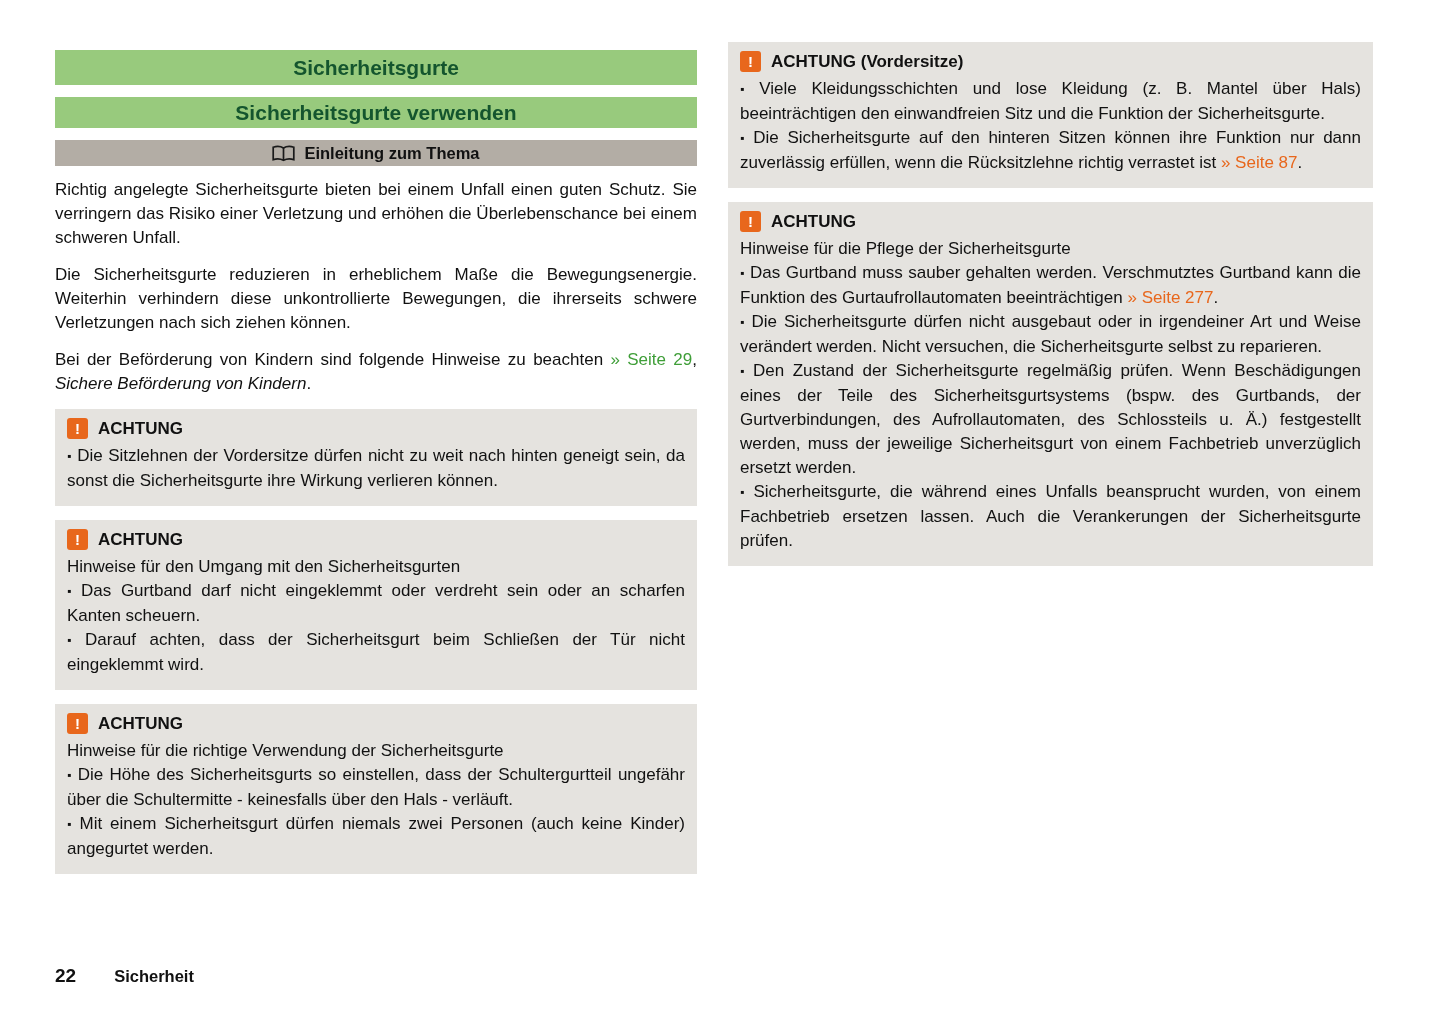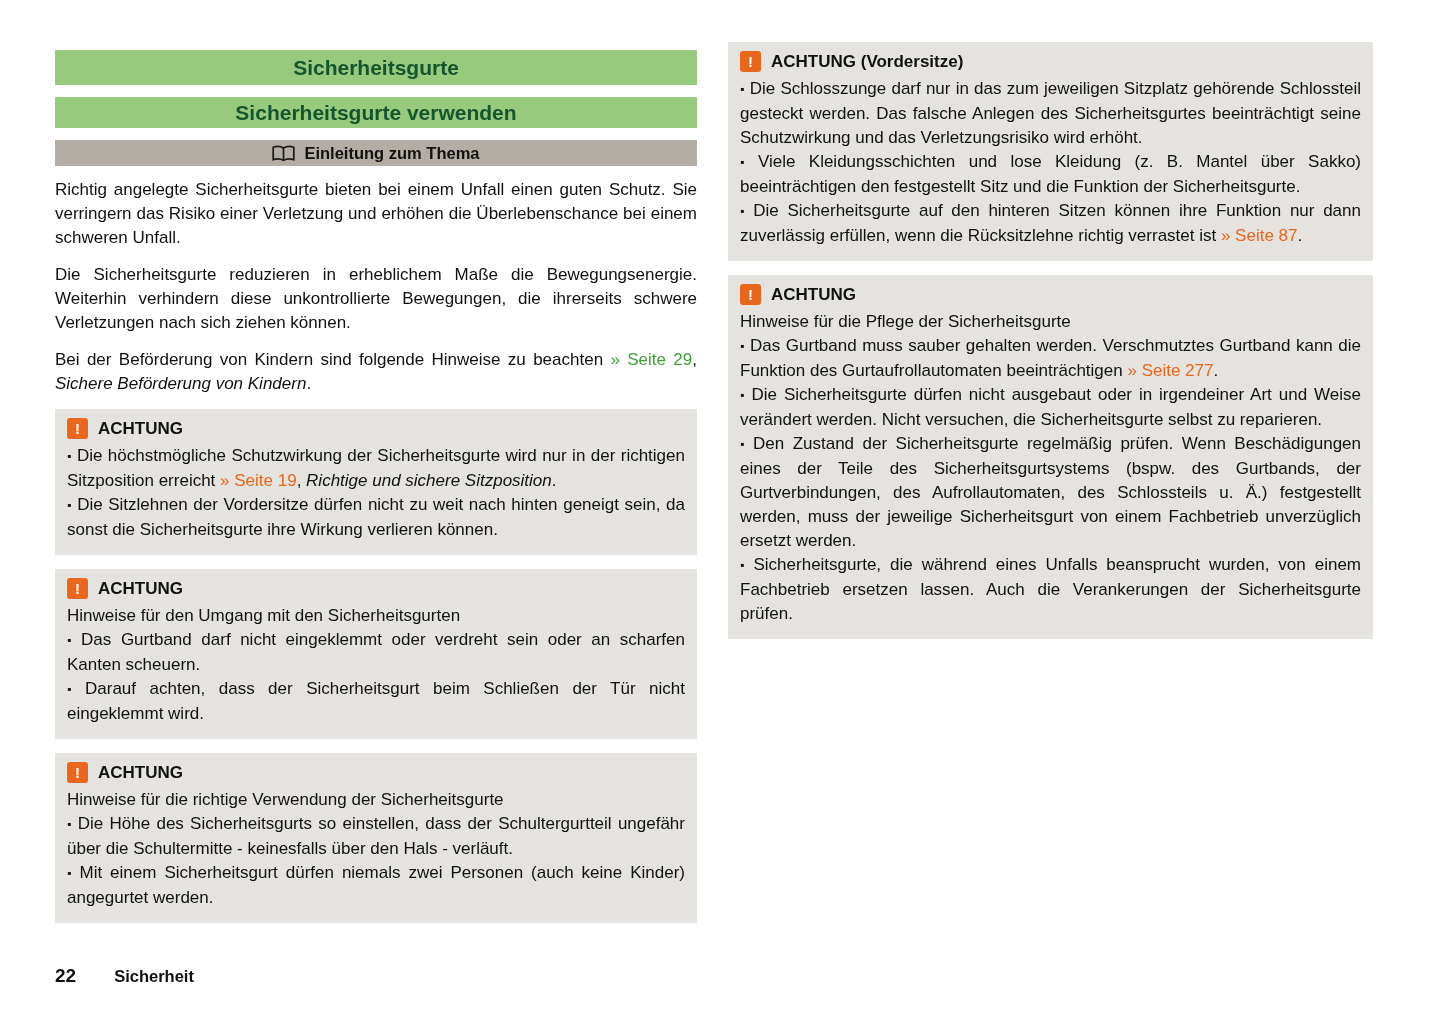--- a/index.html
+++ b/index.html
@@ -89,21 +89,20 @@
 
       <p class="body-text">Richtig angelegte Sicherheitsgurte bieten bei einem Unfall einen guten Schutz. Sie verringern das Risiko einer Verletzung und erhöhen die Überlebenschance bei einem schweren Unfall.</p>
       <p class="body-text">Die Sicherheitsgurte reduzieren in erheblichem Maße die Bewegungsenergie. Weiterhin verhindern diese unkontrollierte Bewegungen, die ihrerseits schwere Verletzungen nach sich ziehen können.</p>
       <p class="body-text"><span>Bei der Beförderung von Kindern sind folgende Hinweise zu beachten </span><a class="link green">» Seite 29</a><span>, </span><em>Sichere Beförderung von Kindern</em><span>.</span></p>
 
       <div class="warnbox">
         <div class="warnhead">
           <span class="warnicon">!</span>
           <span class="warntitle">ACHTUNG</span>
         </div>
-        <p><span class="sq">▪</span><span>Die höchstmögliche Schutzwirkung der Sicherheitsgurte wird nur in der richtigen Sitzposition erreicht </span><a class="link orange">» Seite 19</a><span>, </span><em>Richtige und sichere Sitzposition</em><span>.</span></p>
         <p><span class="sq">▪</span><span>Die Sitzlehnen der Vordersitze dürfen nicht zu weit nach hinten geneigt sein, da sonst die Sicherheitsgurte ihre Wirkung verlieren können.</span></p>
       </div>
 
       <div class="warnbox">
         <div class="warnhead">
           <span class="warnicon">!</span>
           <span class="warntitle">ACHTUNG</span>
         </div>
         <p>Hinweise für den Umgang mit den Sicherheitsgurten</p>
         <p><span class="sq">▪</span><span>Das Gurtband darf nicht eingeklemmt oder verdreht sein oder an scharfen Kanten scheuern.</span></p>
@@ -122,22 +121,21 @@
 
     </div>
 
     <div class="col right">
 
       <div class="warnbox">
         <div class="warnhead">
           <span class="warnicon">!</span>
           <span class="warntitle">ACHTUNG (Vordersitze)</span>
         </div>
-        <p><span class="sq">▪</span><span>Die Schlosszunge darf nur in das zum jeweiligen Sitzplatz gehörende Schlossteil gesteckt werden. Das falsche Anlegen des Sicherheitsgurtes beeinträchtigt seine Schutzwirkung und das Verletzungsrisiko wird erhöht.</span></p>
-        <p><span class="sq">▪</span><span>Viele Kleidungsschichten und lose Kleidung (z. B. Mantel über Sakko) beeinträchtigen den festgestellt Sitz und die Funktion der Sicherheitsgurte.</span></p>
+        <p><span class="sq">▪</span><span>Viele Kleidungsschichten und lose Kleidung (z. B. Mantel über Hals) beeinträchtigen den einwandfreien Sitz und die Funktion der Sicherheitsgurte.</span></p>
         <p><span class="sq">▪</span><span>Die Sicherheitsgurte auf den hinteren Sitzen können ihre Funktion nur dann zuverlässig erfüllen, wenn die Rücksitzlehne richtig verrastet ist </span><a class="link orange">» Seite 87</a><span>.</span></p>
       </div>
 
       <div class="warnbox">
         <div class="warnhead">
           <span class="warnicon">!</span>
           <span class="warntitle">ACHTUNG</span>
         </div>
         <p>Hinweise für die Pflege der Sicherheitsgurte</p>
         <p><span class="sq">▪</span><span>Das Gurtband muss sauber gehalten werden. Verschmutztes Gurtband kann die Funktion des Gurtaufrollautomaten beeinträchtigen </span><a class="link orange">» Seite 277</a><span>.</span></p>

